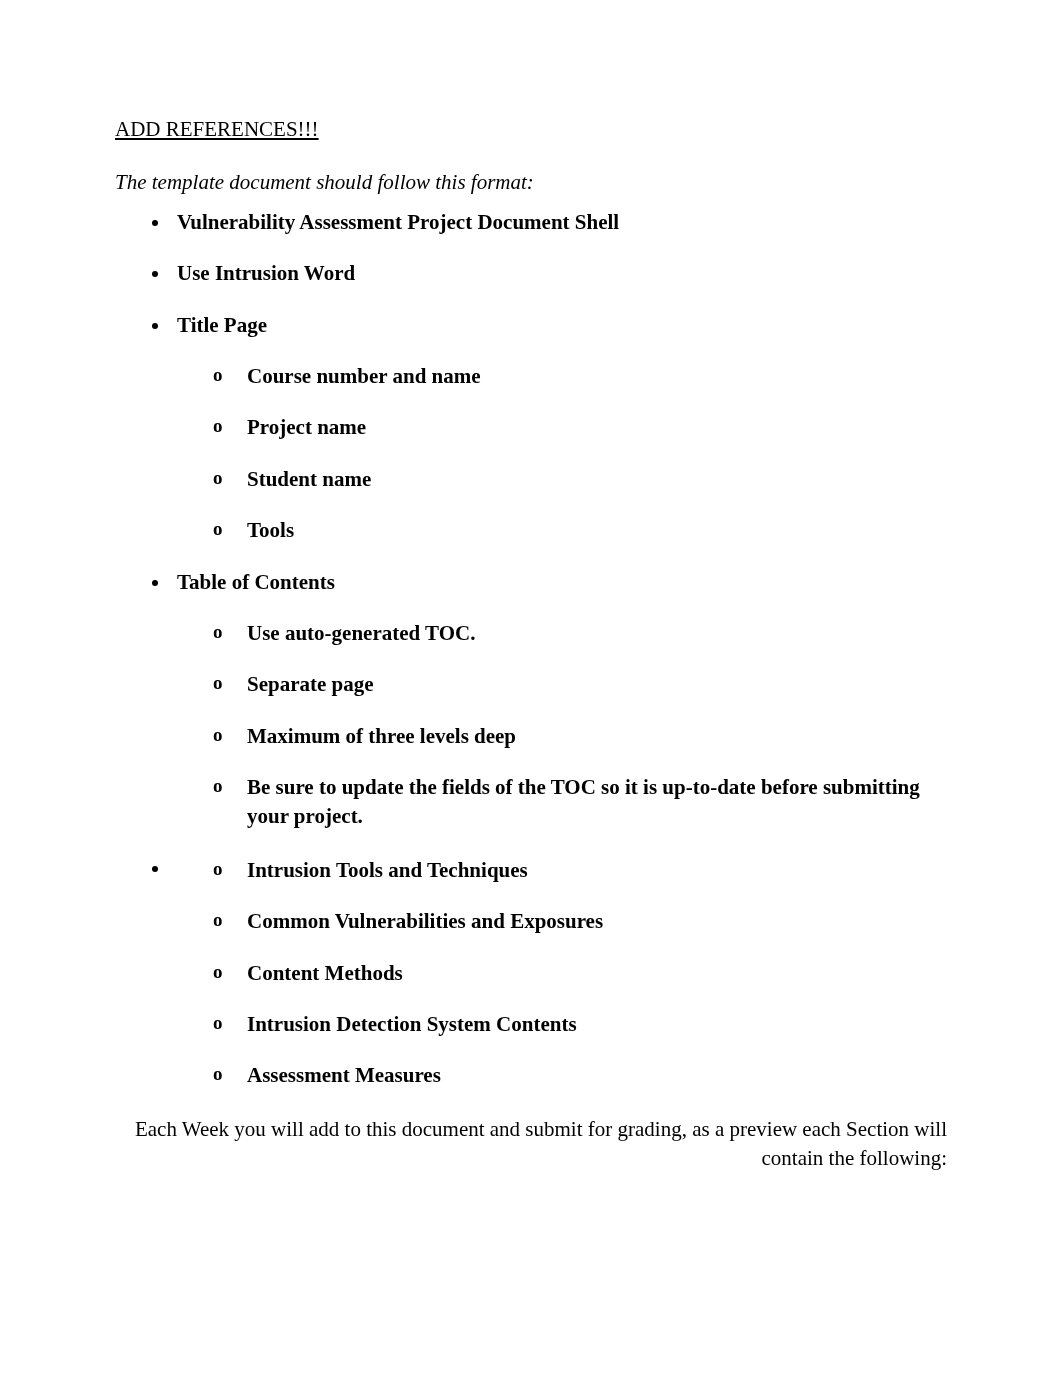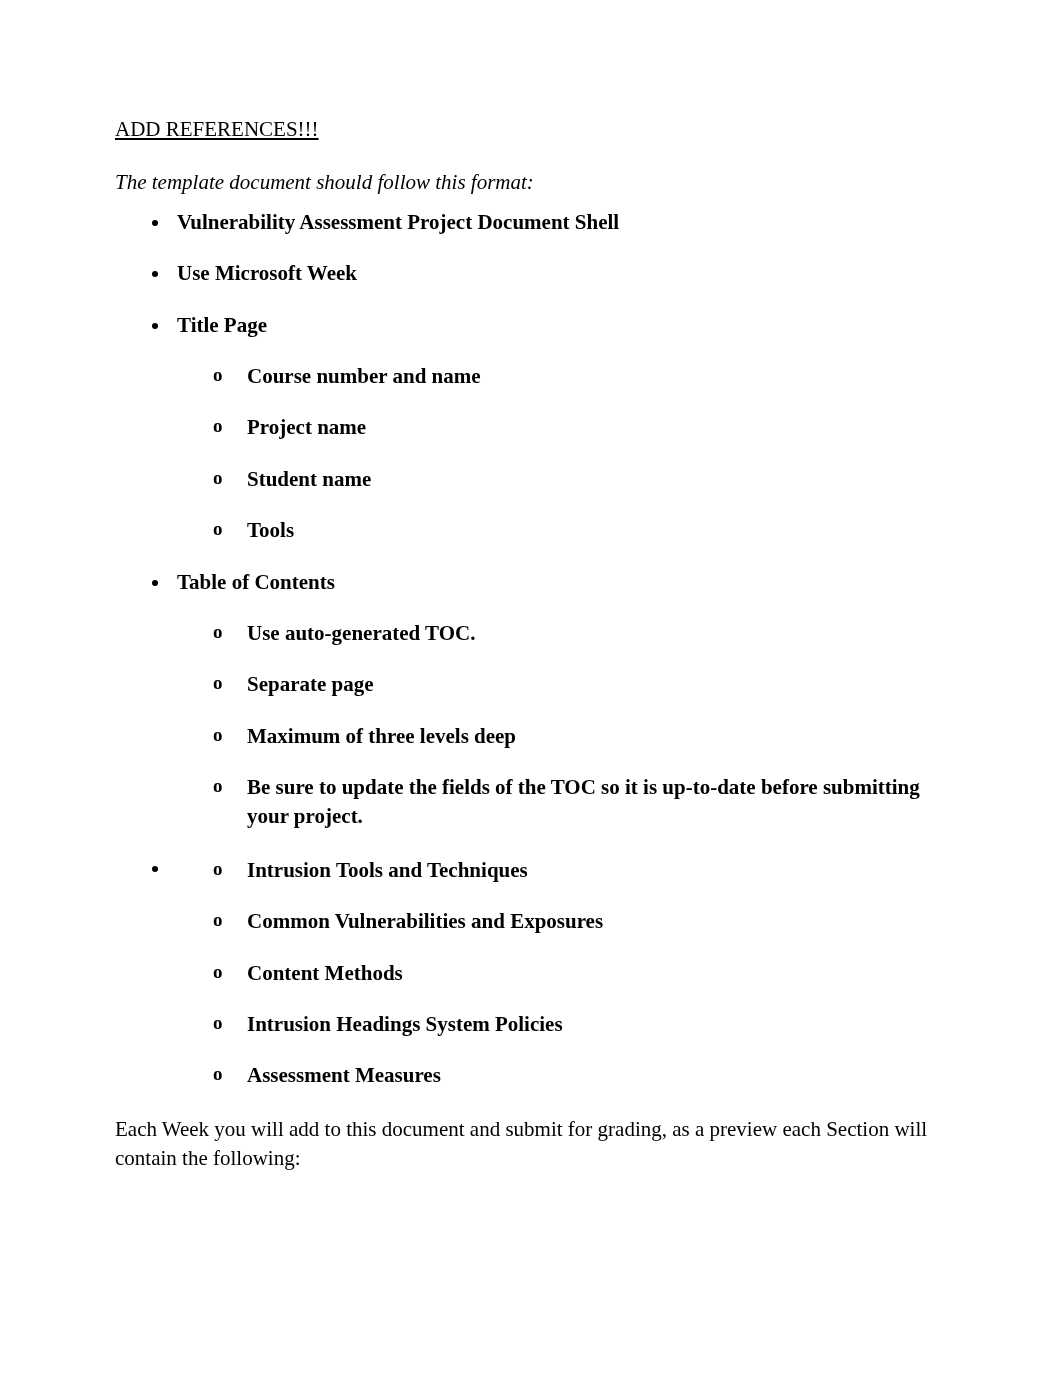--- a/index.html
+++ b/index.html
@@ -52,35 +52,36 @@
       min-width: 34px;
       margin-right: 0;
       line-height: 1.4;
     }
     .sub-text {
       flex: 1;
       line-height: 1.4;
     }
     .closing {
       margin-top: 24px;
+      text-align: right;
     }
   </style>
 </head>
 <body>
 
 <div class="heading">ADD REFERENCES!!!</div>
 
 <div class="intro">The template document should follow this format:</div>
 
 <ul class="level1">
   <li>
     <span>Vulnerability Assessment Project Document Shell</span>
   </li>
   <li>
-    <span>Use Microsoft Week</span>
+    <span>Use Intrusion Word</span>
   </li>
   <li>
     <span>Title Page</span>
     <ul class="level2">
       <li>
           <span class="sub-marker">o</span>
           <span class="sub-text">Course number and name</span>
         </li>
       <li>
           <span class="sub-marker">o</span>
@@ -126,21 +127,21 @@
       <li>
           <span class="sub-marker">o</span>
           <span class="sub-text">Common Vulnerabilities and Exposures</span>
         </li>
       <li>
           <span class="sub-marker">o</span>
           <span class="sub-text">Content Methods</span>
         </li>
       <li>
           <span class="sub-marker">o</span>
-          <span class="sub-text">Intrusion Headings System Policies</span>
+          <span class="sub-text">Intrusion Detection System Contents</span>
         </li>
       <li>
           <span class="sub-marker">o</span>
           <span class="sub-text">Assessment Measures</span>
         </li>
     </ul>
   </li>
 </ul>
 
 <div class="closing">Each Week you will add to this document and submit for grading, as a preview each Section will contain the following:</div>

